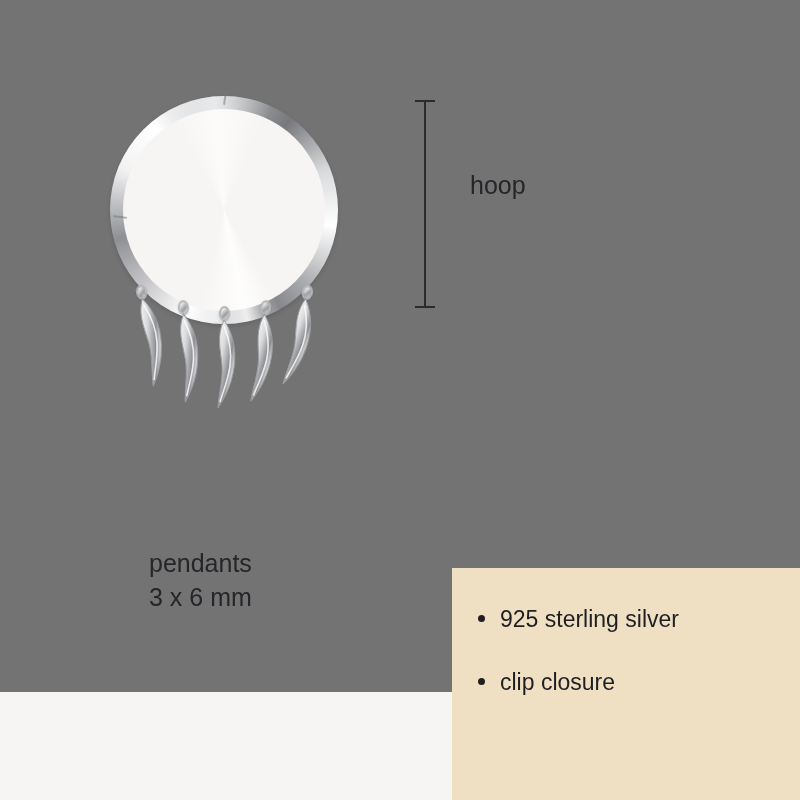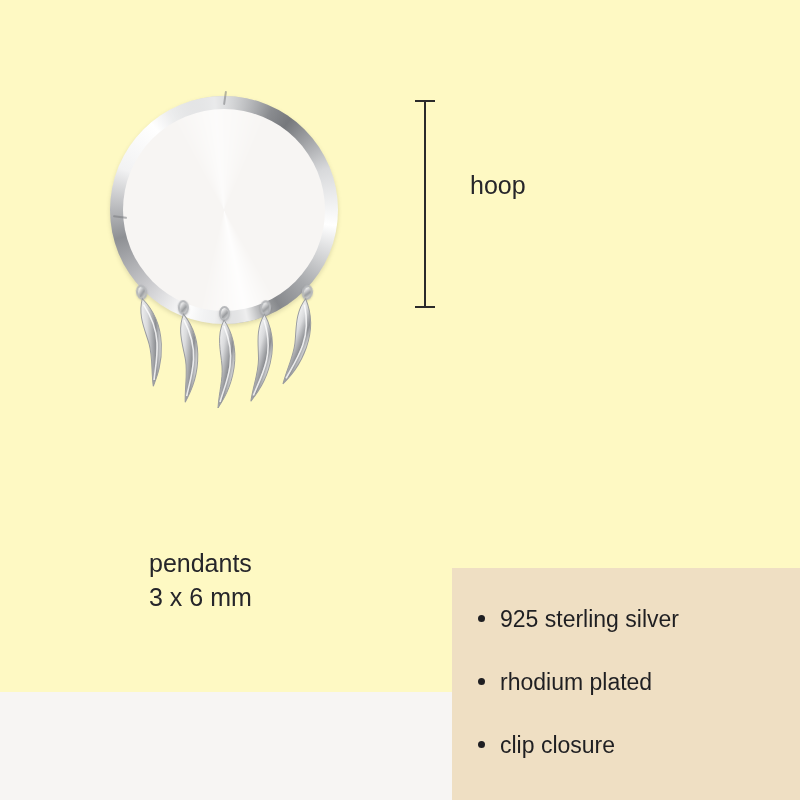--- a/index.html
+++ b/index.html
@@ -10,21 +10,21 @@
     width: 800px;
     height: 800px;
     background: #f7f5f3;
     font-family: "Liberation Sans", sans-serif;
     overflow: hidden;
   }
   #stage {
     position: relative;
     width: 800px;
     height: 692px;
-    background: #fef9c3;
+    background: #737373;
   }
 
   
   #product {
     position: absolute;
     left: 95px;
     top: 88px;
     width: 270px;
     height: 360px;
   }
@@ -256,18 +256,17 @@
   </div>
 
   <div id="pendant-label">
     <div class="l1">pendants</div>
     <div class="l2">3 x 6 mm</div>
   </div>
 
   <div id="feature-panel">
     <ul>
       <li>925 sterling silver</li>
-      <li>rhodium plated</li>
       <li>clip closure</li>
     </ul>
   </div>
 
 </div>
 
 </body></html>

